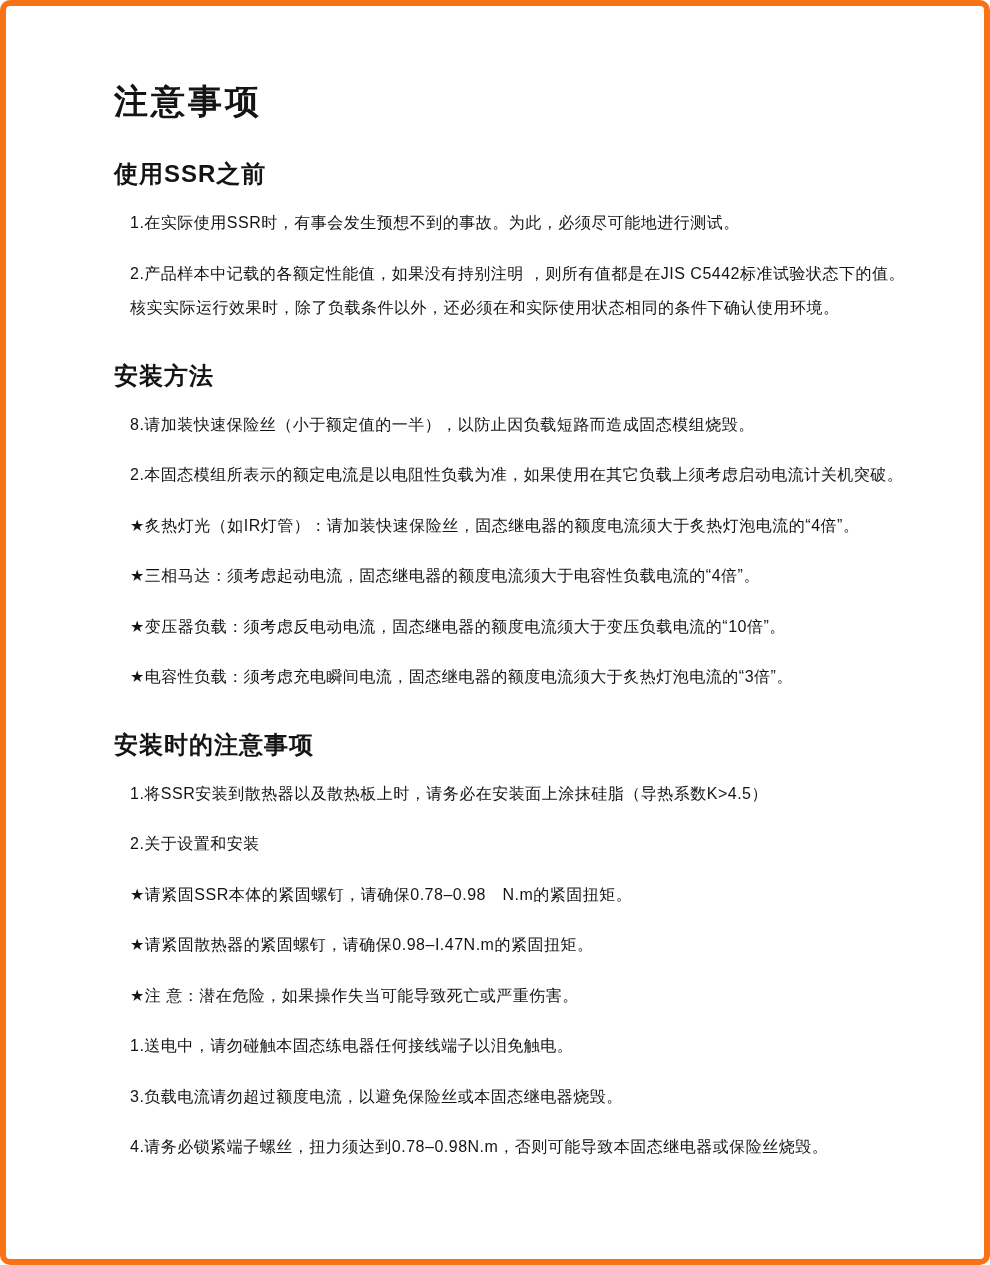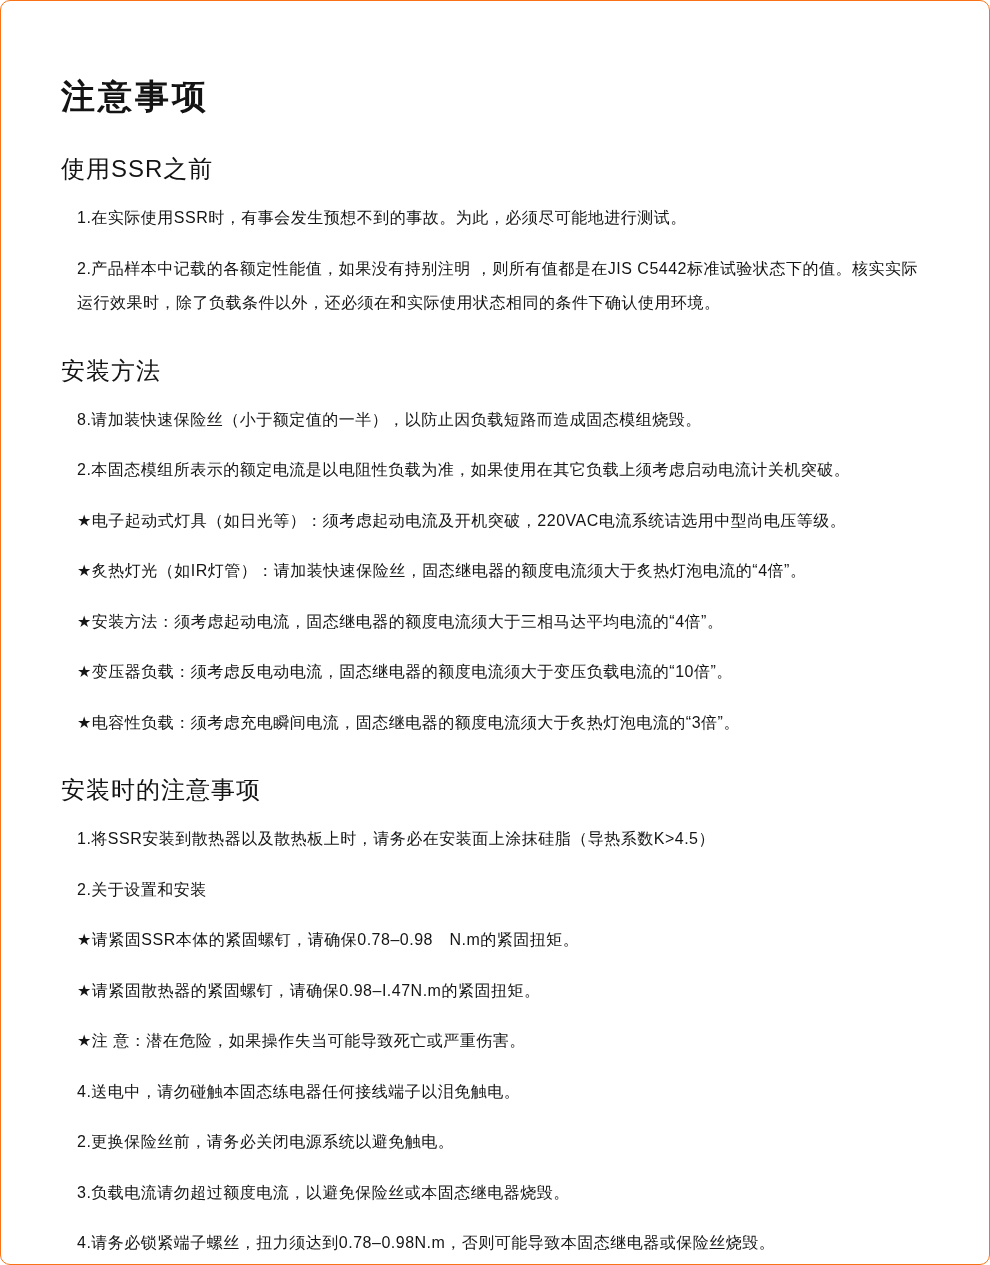--- a/index.html
+++ b/index.html
@@ -6,42 +6,43 @@
     margin: 0;
     padding: 0;
     background: #ffffff;
   }
   .page {
     position: relative;
     width: 990px;
     height: 1265px;
     box-sizing: border-box;
     background: #ffffff;
-    border: 1px solid #f97316;
+    border: 6px solid #f97316;
     border-radius: 10px;
     overflow: hidden;
     font-family: "Liberation Sans", "DejaVu Sans", sans-serif;
     color: #141414;
+    padding-left: 48px;
   }
   .content {
     box-sizing: border-box;
     padding: 74px 52px 30px 60px;
   }
   h1.doc-title {
     margin: 0 0 36px 0;
     font-size: 34px;
     line-height: 42px;
     font-weight: 600;
     letter-spacing: 3px;
   }
   h2.section-heading {
     margin: 34px 0 9px 0;
     font-size: 24px;
     line-height: 32px;
-    font-weight: 400;
+    font-weight: 700;
     letter-spacing: 1px;
   }
   section.doc-section:first-of-type h2.section-heading {
     margin-top: 0;
   }
   p.doc-paragraph {
     margin: 16px;
     font-size: 16px;
     line-height: 34.5px;
     letter-spacing: 0.5px;
@@ -57,35 +58,33 @@
     <div id="sections">
         <section class="doc-section">
           <h2 class="section-heading">使用SSR之前</h2>
           <p class="doc-paragraph">1.在实际使用SSR时，有事会发生预想不到的事故。为此，必须尽可能地进行测试。</p>
           <p class="doc-paragraph">2.产品样本中记载的各额定性能值，如果没有持别注明 ，则所有值都是在JIS C5442标准试验状态下的值。核实实际运行效果时，除了负载条件以外，还必须在和实际使用状态相同的条件下确认使用环境。</p>
         </section>
         <section class="doc-section">
           <h2 class="section-heading">安装方法</h2>
           <p class="doc-paragraph">8.请加装快速保险丝（小于额定值的一半），以防止因负载短路而造成固态模组烧毁。</p>
           <p class="doc-paragraph">2.本固态模组所表示的额定电流是以电阻性负载为准，如果使用在其它负载上须考虑启动电流计关机突破。</p>
-          <p class="doc-paragraph">★电子起动式灯具（如日光等）：须考虑起动电流及开机突破，220VAC电流系统诘选用中型尚电压等级。</p>
           <p class="doc-paragraph">★炙热灯光（如IR灯管）：请加装快速保险丝，固态继电器的额度电流须大于炙热灯泡电流的“4倍”。</p>
-          <p class="doc-paragraph">★安装方法：须考虑起动电流，固态继电器的额度电流须大于三相马达平均电流的“4倍”。</p>
+          <p class="doc-paragraph">★三相马达：须考虑起动电流，固态继电器的额度电流须大于电容性负载电流的“4倍”。</p>
           <p class="doc-paragraph">★变压器负载：须考虑反电动电流，固态继电器的额度电流须大于变压负载电流的“10倍”。</p>
           <p class="doc-paragraph">★电容性负载：须考虑充电瞬间电流，固态继电器的额度电流须大于炙热灯泡电流的“3倍”。</p>
         </section>
         <section class="doc-section">
           <h2 class="section-heading">安装时的注意事项</h2>
           <p class="doc-paragraph">1.将SSR安装到散热器以及散热板上时，请务必在安装面上涂抹硅脂（导热系数K&gt;4.5）</p>
           <p class="doc-paragraph">2.关于设置和安装</p>
           <p class="doc-paragraph">★请紧固SSR本体的紧固螺钉，请确保0.78–0.98　N.m的紧固扭矩。</p>
           <p class="doc-paragraph">★请紧固散热器的紧固螺钉，请确保0.98–I.47N.m的紧固扭矩。</p>
         </section>
         <section class="doc-section">
           <p class="doc-paragraph">★注 意：潜在危险，如果操作失当可能导致死亡或严重伤害。</p>
-          <p class="doc-paragraph">4.送电中，请勿碰触本固态练电器任何接线端子以泪免触电。</p>
-          <p class="doc-paragraph">2.更换保险丝前，请务必关闭电源系统以避免触电。</p>
+          <p class="doc-paragraph">1.送电中，请勿碰触本固态练电器任何接线端子以泪免触电。</p>
           <p class="doc-paragraph">3.负载电流请勿超过额度电流，以避免保险丝或本固态继电器烧毁。</p>
           <p class="doc-paragraph">4.请务必锁紧端子螺丝，扭力须达到0.78–0.98N.m，否则可能导致本固态继电器或保险丝烧毁。</p>
         </section>
       </div>
   </div>
 </div>
 
 </body></html>

